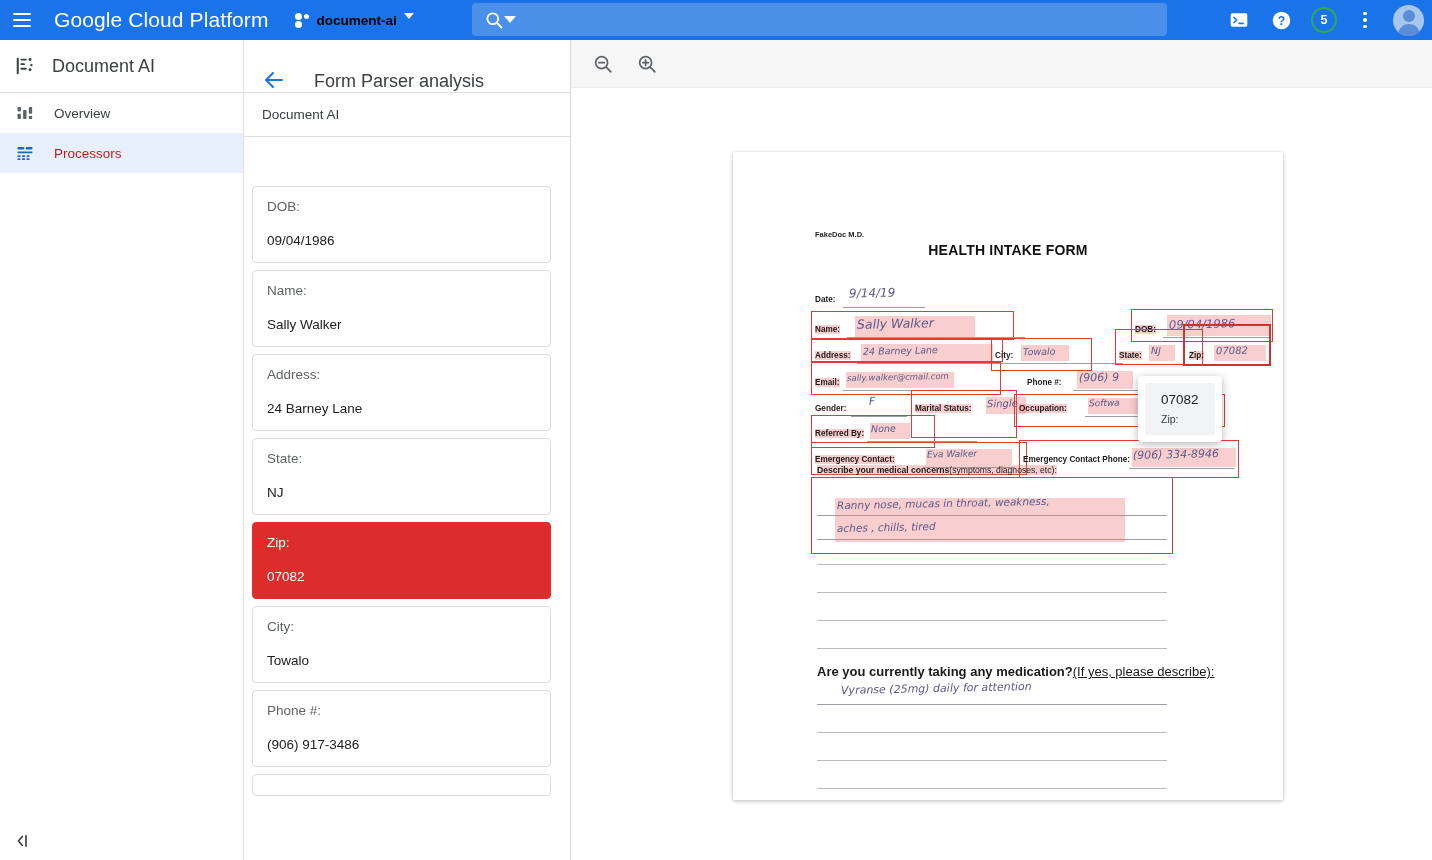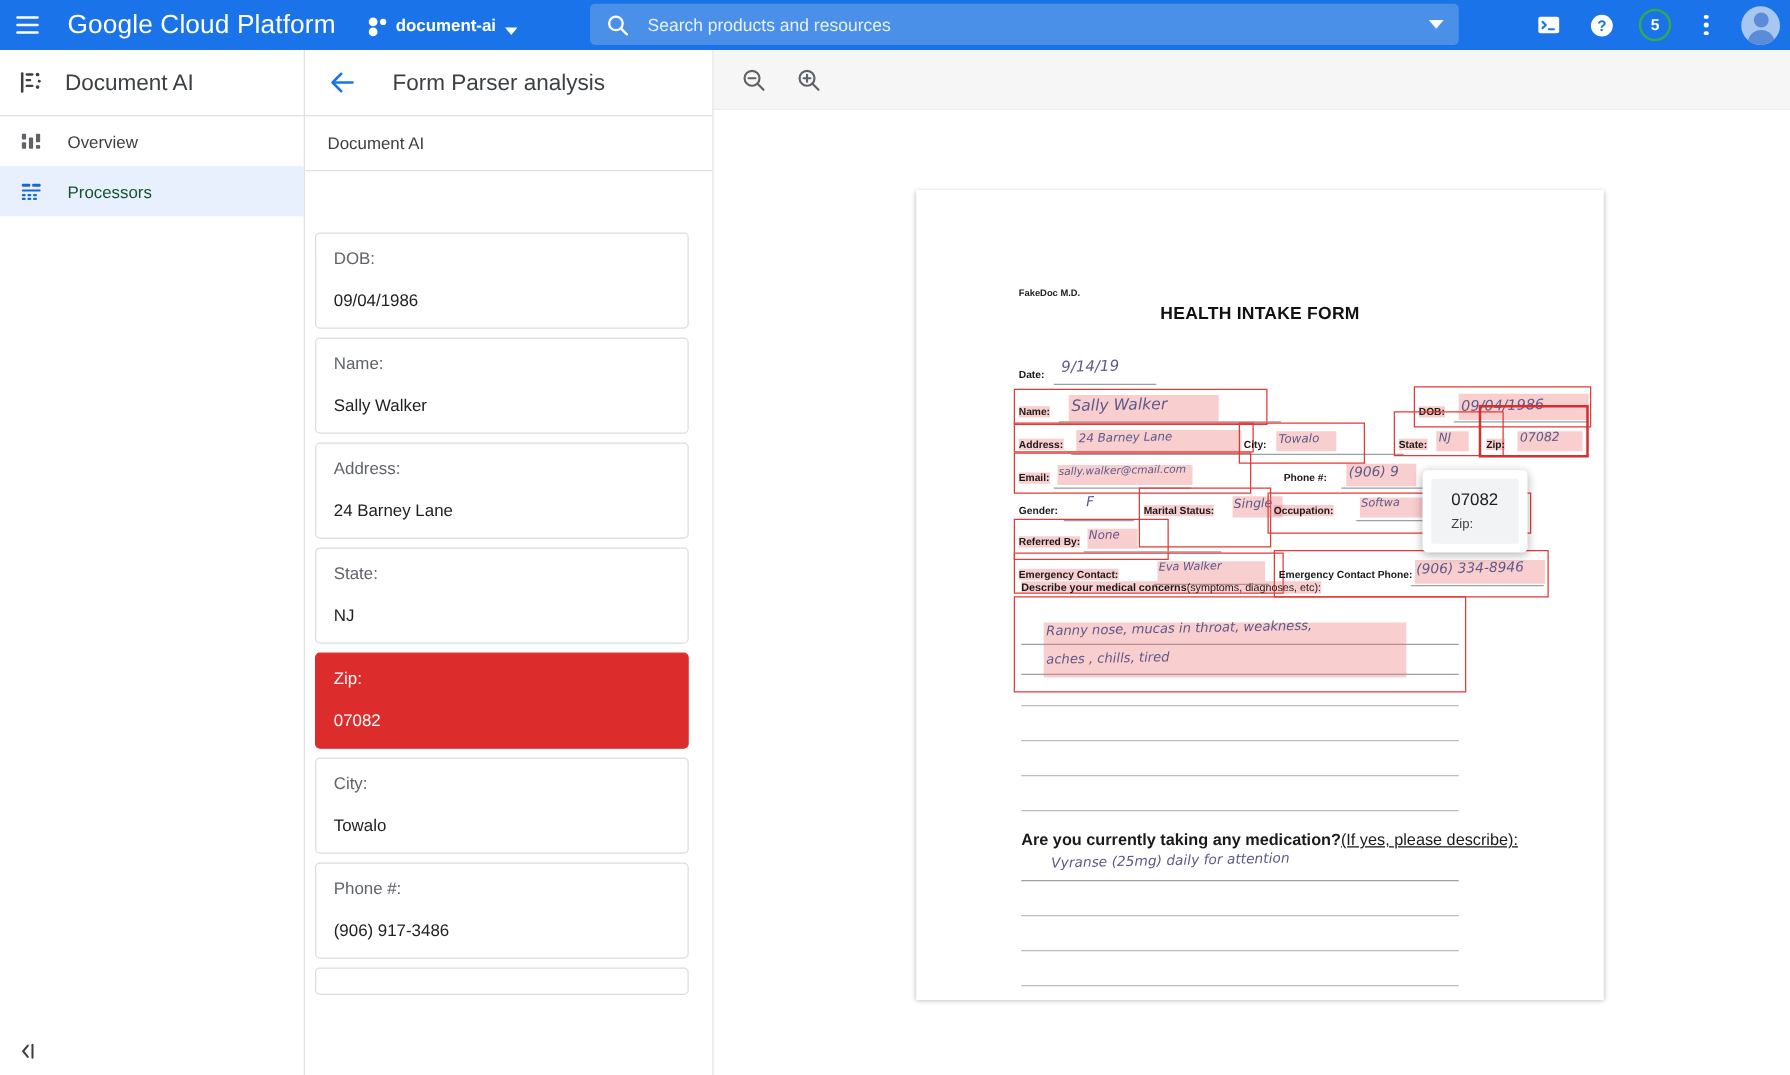--- a/index.html
+++ b/index.html
@@ -21,22 +21,22 @@
     width: 44px; height: 40px;
     display: flex; flex-direction: column; align-items: center; justify-content: center;
     gap: 4px; cursor: pointer;
   }
   .hamburger span { display: block; width: 18px; height: 2px; background: #fff; border-radius: 1px; }
   .gcp-brand {
     color: #fff; font-size: 21px; letter-spacing: .1px;
     margin-left: 10px; white-space: nowrap;
   }
   .project-chip {
-    display: flex; align-items: flex-end; gap: 7px;
-    margin-left: 26px; color: #ffffff; cursor: pointer;
+    display: flex; align-items: flex-start; gap: 7px;
+    margin-left: 26px; color: #000000; cursor: pointer;
   }
   .proj-icon { position: relative; width: 15px; height: 14px; }
   .proj-icon i {
     position: absolute; background: #fff; border-radius: 50%; display:block;
   }
   .proj-icon i:nth-child(1){ width:7px;height:7px; left:0; top:0; }
   .proj-icon i:nth-child(2){ width:5px;height:5px; left:9px; top:1px; }
   .proj-icon i:nth-child(3){ width:7px;height:7px; left:0; top:8px; }
   .proj-name { font-size: 13.5px; font-weight: bold; }
   .caret-down {
@@ -90,35 +90,35 @@
   }
   .leftnav-title {
     height: 53px; display: flex; align-items: center; gap: 16px;
     padding-left: 14px; border-bottom: 1px solid #e0e0e0;
   }
   .leftnav-title .t { font-size: 18px; color: #3c4043; }
   .nav-item {
     height: 40px; display: flex; align-items: center; gap: 18px;
     padding-left: 14px; cursor: pointer; font-size: 13.5px; color: #3c4043;
   }
-  .nav-item.active { background: #e8f0fe; color: #14532d; }
+  .nav-item.active { background: #e8f0fe; color: #b91c1c; }
   .nav-icon { width: 22px; height: 22px; display:flex; align-items:center; justify-content:center; }
   .collapse-btn {
     position: absolute; bottom: 6px; left: 10px;
     width: 26px; height: 26px; display: flex; align-items: center; justify-content: center; cursor: pointer;
   }
 
   
   .midcol {
     position: absolute; top: 40px; left: 244px;
     width: 327px; height: 820px;
     background: #fff; border-right: 1px solid #dadce0;
   }
   .mid-head {
-    height: 53px; display: flex; align-items: center; gap: 28px;
+    height: 53px; display: flex; align-items: flex-end; gap: 28px;
     padding-left: 18px; border-bottom: 1px solid #e0e0e0;
   }
   .back-arrow { width: 24px; height: 24px; cursor: pointer; }
   .page-title { font-size: 18px; color: #3c4043; white-space: nowrap; }
   .crumbs {
     height: 44px; display: flex; align-items: center;
     padding-left: 18px; font-size: 13.5px; color: #3c4043;
     border-bottom: 1px solid #e0e0e0;
   }
   .filter-row {
@@ -220,21 +220,20 @@
     <span class="caret-down"></span>
   </div>
 
   <div class="search-wrap">
     <span class="search-ico">
       <svg width="20" height="20" viewBox="0 0 24 24" fill="none" stroke="#fff" stroke-width="2.2">
         <circle cx="10.5" cy="10.5" r="6.5"></circle>
           <line x1="15.5" y1="15.5" x2="21" y2="21" stroke-linecap="round"></line>
       </svg>
     </span>
-    <input class="search-input" placeholder="Search products and resources" style="">
     <span class="search-caret"></span>
   </div>
 
   <div class="header-right">
     <span class="hicon">
       <svg width="20" height="20" viewBox="0 0 24 24">
           <rect x="2" y="4" width="20" height="16" rx="2" fill="#fff"></rect>
       <path d="M6 9l3.2 3L6 15M12 16h5" stroke="#1a73e8" stroke-width="2" fill="none" stroke-linecap="round" stroke-linejoin="round"></path>
         </svg>
     </span>

